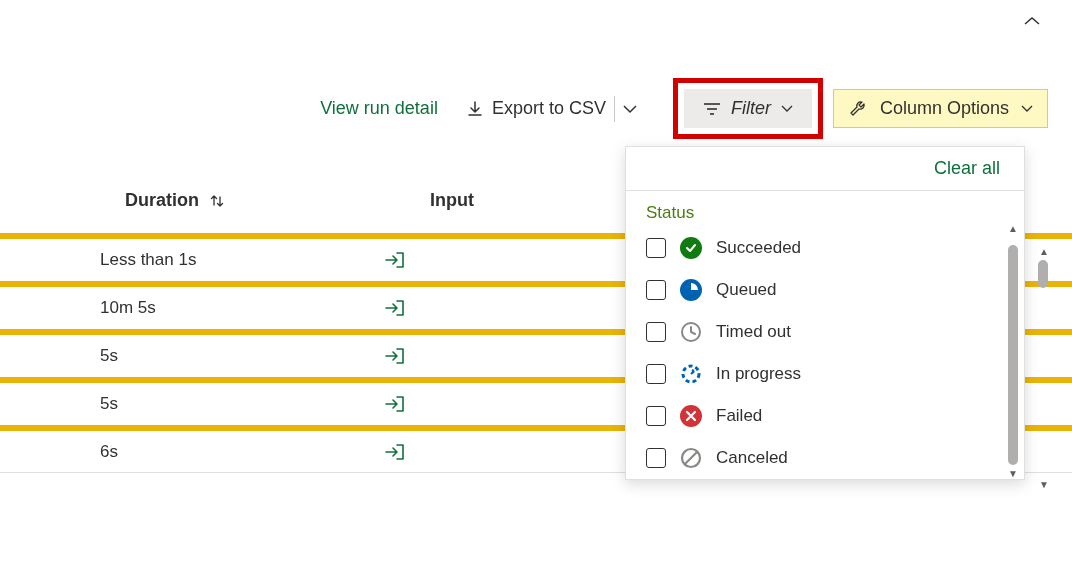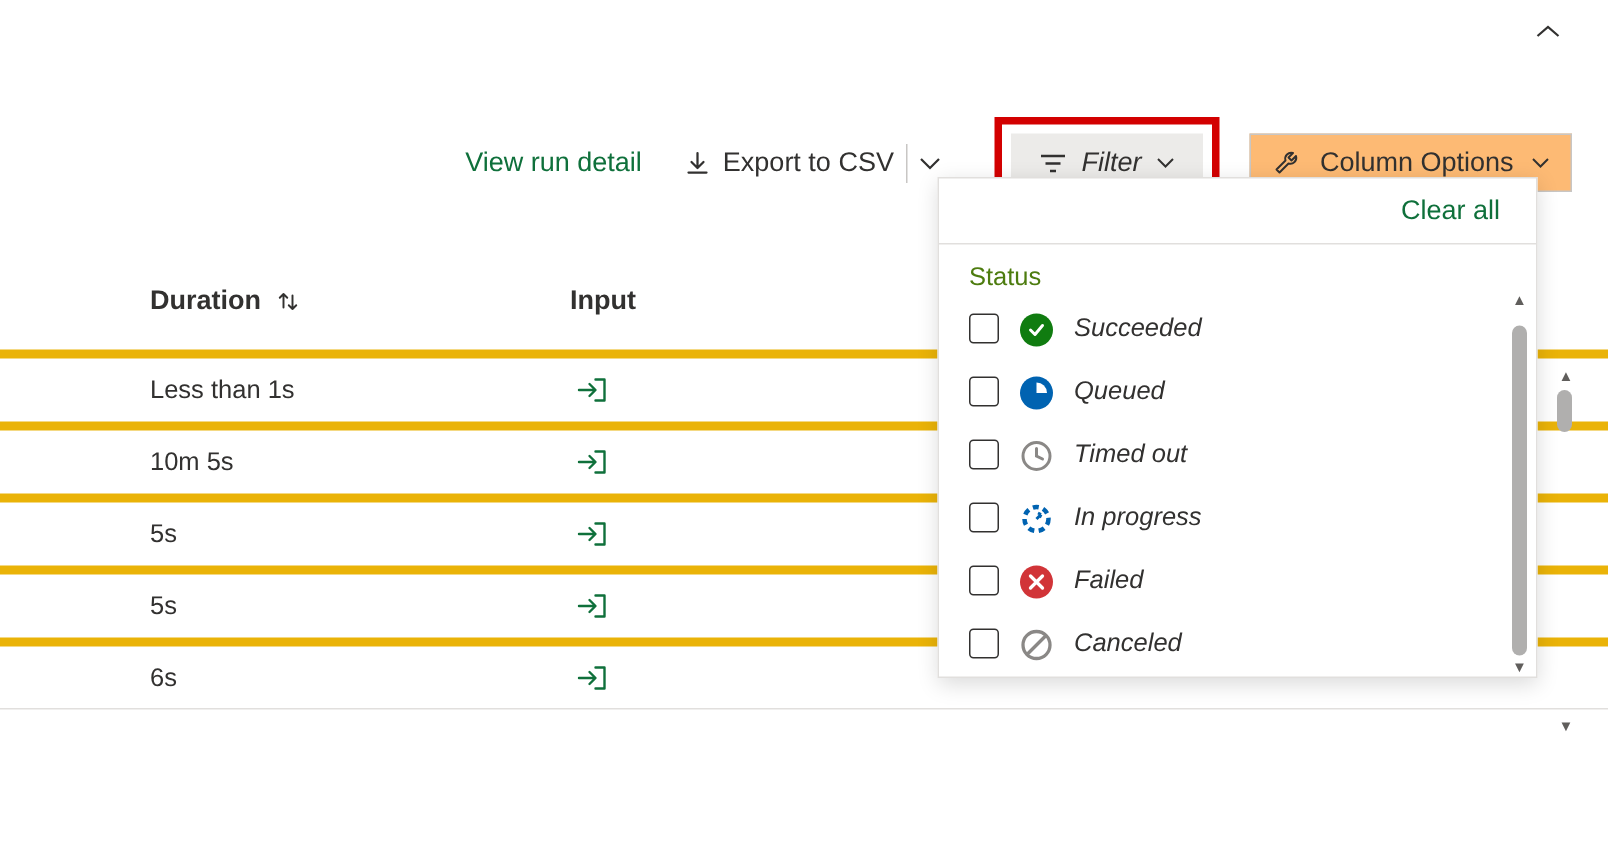--- a/index.html
+++ b/index.html
@@ -88,43 +88,43 @@
       padding: 8px 18px;
       cursor: pointer;
       font-style: italic;
     }
     .column-options-btn {
       display: flex;
       align-items: center;
       gap: 12px;
       font-size: 18px;
       color: #323130;
-      background: #fdba74;
+      background: #fef9c3;
       border: 1px solid #c8c6c4;
       padding: 8px 14px;
       cursor: pointer;
-      margin-left: 10px;
       justify-content: flex-end;
     }
     .table-area {
       position: absolute;
       top: 190px;
       left: 0;
       right: 0;
     }
     .thead {
       display: flex;
       padding: 0 0 22px 0;
     }
     .th {
       font-weight: 600;
       font-size: 18px;
       display: flex;
       align-items: center;
       gap: 10px;
+      margin-left: 25px;
     }
     .col-duration { width: 300px; padding-left: 100px; }
     .col-input { width: 320px; padding-left: 80px; }
     .row {
       display: flex;
       align-items: center;
       height: 48px;
       border-top: 6px solid #eab308;
     }
     .row:last-child { border-bottom: 1px solid #e1dfdd; align-items: center; }
@@ -135,21 +135,21 @@
       background: none;
       border: none;
       cursor: pointer;
       padding: 4px;
       display: flex;
       align-items: center;
     }
     
     .filter-panel {
       position: absolute;
-      top: 118px;
+      top: 146px;
       left: 625px;
       width: 400px;
       background: #fff;
       box-shadow: 0 4px 14px rgba(0,0,0,0.15);
       border: 1px solid #e1dfdd;
       z-index: 10;
     }
     .panel-top {
       display: flex;
       justify-content: flex-end;
@@ -173,22 +173,22 @@
       color: #4d7c0f;
       margin-bottom: 14px;
     }
     .status-list {
       display: flex;
       flex-direction: column;
       gap: 20px;
     }
     .status-row {
       display: flex;
+      align-items: center;
       gap: 14px;
-      font-style: italic;
     }
     .chk {
       width: 20px;
       height: 20px;
       border: 1px solid #323130;
       border-radius: 3px;
       cursor: pointer;
       flex-shrink: 0;
     }
     .status-icon {

